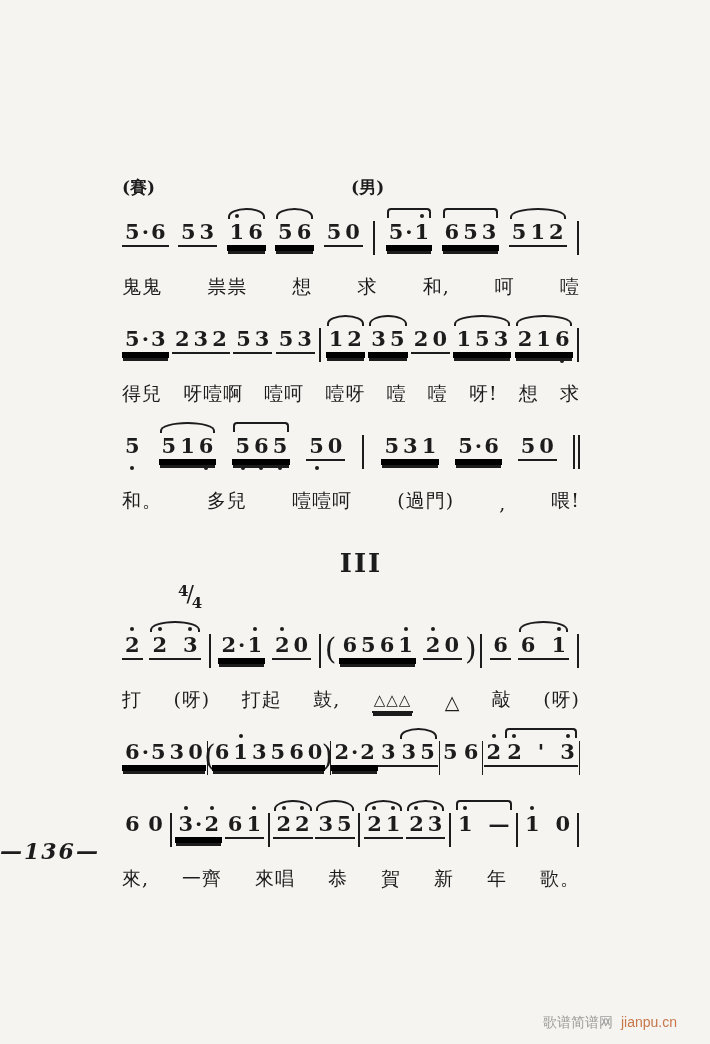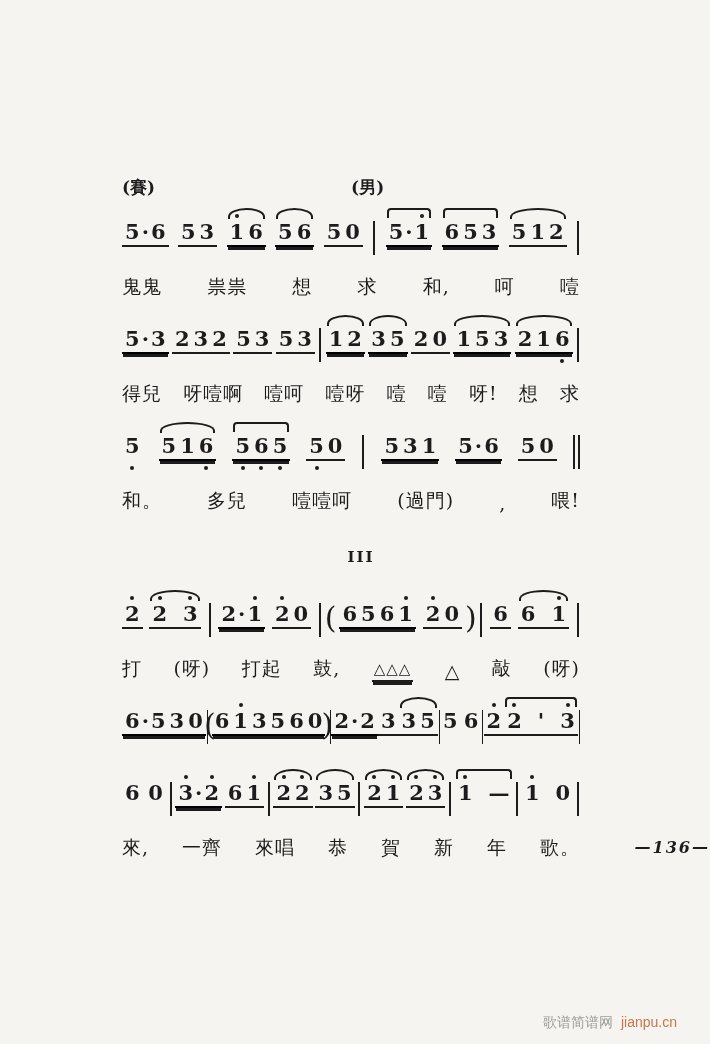--- a/index.html
+++ b/index.html
@@ -20,21 +20,21 @@
   .notes{
     display:flex;justify-content:space-between;align-items:flex-start;
     padding-top:18px;min-height:44px;
   }
   .grp{
     position:relative;
     font-weight:bold;font-size:21px;line-height:1.05;
     white-space:nowrap;padding:0 1px 2px 1px;
   }
   .grp.u1{border-bottom:2px solid #1c1c1c;}
-  .grp.u2{border-bottom:2px solid #000000;box-shadow:0 4px 0 -1px #1c1c1c;}
+  .grp.u2{border-bottom:6px solid #000000;box-shadow:0 4px 0 -1px #1c1c1c;}
   .grp.arc::before{
     content:'';position:absolute;left:1px;right:1px;top:-13px;height:9px;
     border:2px solid #1c1c1c;border-bottom:none;
     border-radius:100% 100% 0 0 / 160% 160% 0 0;
   }
   .grp.arcsq::before{
     content:'';position:absolute;left:1px;right:1px;top:-13px;height:8px;
     border:2px solid #1c1c1c;border-bottom:none;border-radius:4px 4px 0 0;
   }
   .ch{position:relative;display:inline-block;padding:0 2px;}
@@ -55,32 +55,32 @@
   
   .lyrics{
     display:flex;justify-content:space-between;align-items:flex-end;
     font-size:19px;margin-top:9px;letter-spacing:1px;gap:8px;
   }
   .lyr{white-space:nowrap;}
   .lyr.und{border-bottom:2px solid #1c1c1c;box-shadow:0 4px 0 -1px #1c1c1c;
     font-size:15px;padding:0 2px 2px 2px;}
   
   .section-marker{
-    text-align:center;font-size:15px;font-weight:bold;letter-spacing:2px;
-    margin:34px 0 19px 20px;font-family:"DejaVu Serif",serif;
+    text-align:center;font-size:26px;font-weight:bold;letter-spacing:2px;
+    margin:34px 0 4px 20px;font-family:"DejaVu Serif",serif;
   }
   .timesig{margin-left:56px;height:34px;font-weight:bold;font-size:15px;}
   .timesig .top{display:inline-block;transform:translateY(-6px);}
   .timesig .slash{display:inline-block;font-size:22px;font-weight:normal;
     transform:translateY(-1px);margin:0 -2px;}
   .timesig .bot{display:inline-block;transform:translateY(6px);}
   
   .pagenum{
-    position:absolute;left:0;right:0;top:838px;text-align:right;
-    font-size:16px;font-weight:bold;font-style:italic;letter-spacing:2px;
+    position:absolute;left:0;right:0;top:838px;text-align:left;
+    font-size:22px;font-weight:bold;font-style:italic;letter-spacing:2px;
   }
   .watermark{
     position:absolute;right:33px;bottom:12px;font-size:14px;
     font-family:"Liberation Sans","DejaVu Sans",sans-serif;
   }
   .watermark .site{color:#9b9b99;}
   .watermark .url{color:#c8764a;margin-left:4px;}
 </style>
 </head>
 <body>
@@ -163,20 +163,23 @@
           <span class="lyr">噎噎呵</span>
           <span class="lyr">(過門)</span>
           <span class="lyr">,</span>
           <span class="lyr">喂!</span>
         </div>
       </div>
     </div>
 
   <div class="section-marker">III</div>
 
+  <div class="timesig">
+    <span class="top">4</span><span class="slash">/</span><span class="bot">4</span>
+  </div>
 
   <div>
       <div class="line">
         <div class="notes">
           <span class="grp u1"><span class="ch hi">2</span></span>
           <span class="grp u1 arc"><span class="ch hi">2</span><span class="ch sp">&nbsp;</span><span class="ch hi">3</span></span>
           <span class="bar"></span>
           <span class="grp u2"><span class="ch">2</span><span class="ch dotch">·</span><span class="ch hi">1</span></span>
           <span class="grp u1"><span class="ch hi">2</span><span class="ch">0</span></span>
           <span class="bar"></span>

